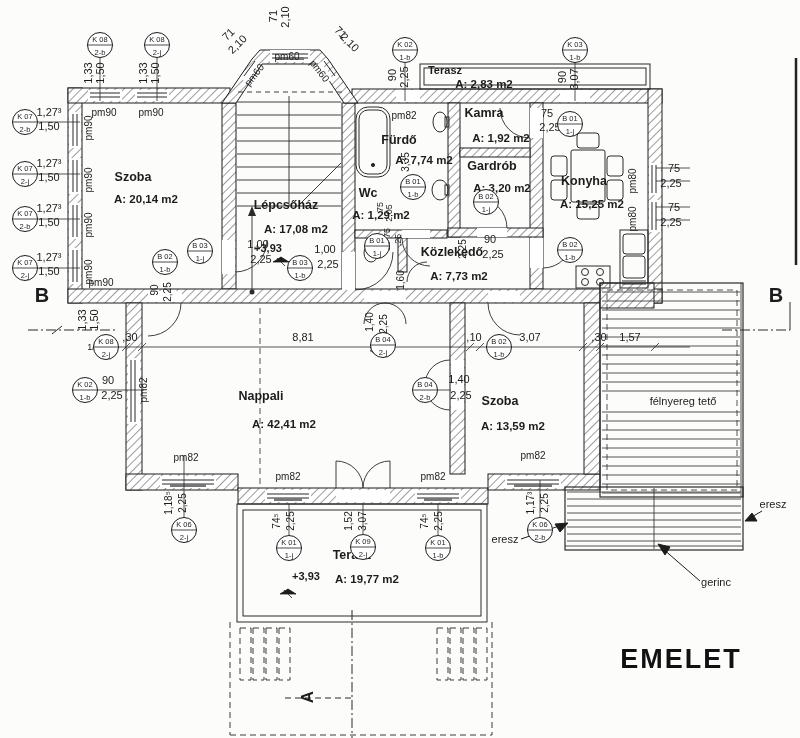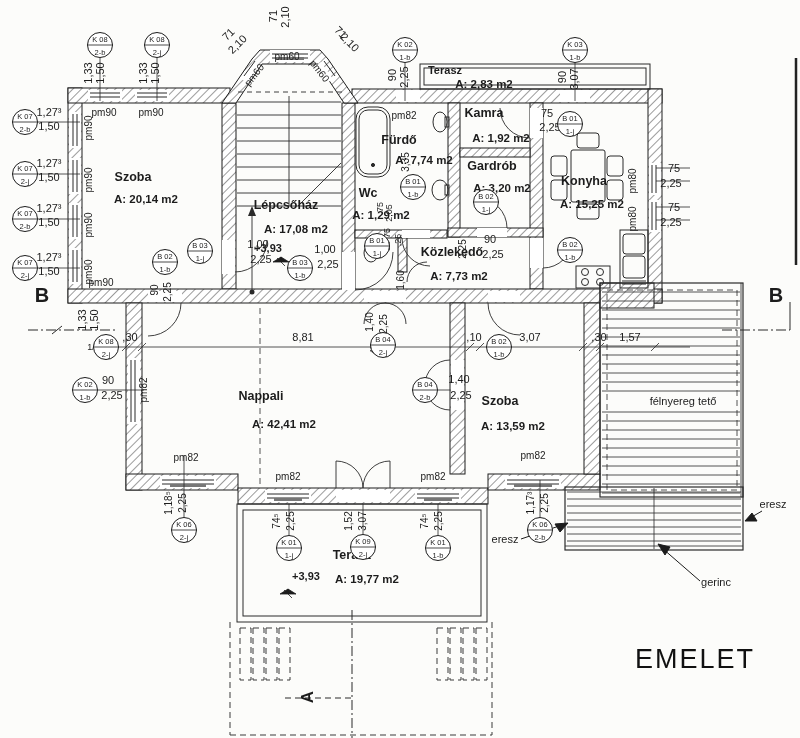--- a/index.html
+++ b/index.html
@@ -1,21 +1,21 @@
 <!DOCTYPE html>
 <html><head>
 <meta charset="utf-8">
 <style>
   html,body{margin:0;padding:0;background:#e8e8e6;}
   #page{position:relative;width:800px;height:738px;background:#fcfcfa;overflow:hidden;
         font-family:"Liberation Sans",sans-serif;color:#1c1c1c;}
   #plan{position:absolute;left:0;top:0;}
   #plan text{font-family:"Liberation Sans",sans-serif;fill:#1c1c1c;}
-  #title{position:absolute;left:620px;top:644px;width:150px;text-align:center;
-         font-size:27px;font-weight:normal;letter-spacing:2px;color:#111;}
+  #title{position:absolute;left:606px;top:644px;width:150px;text-align:center;
+         font-size:27px;font-weight:bold;letter-spacing:2px;color:#111;}
 </style>
 </head>
 <body>
 
 <div id="page">
   <svg id="plan" width="800" height="738" viewBox="0 0 800 738">
     <defs>
       <pattern id="hatch" patternUnits="userSpaceOnUse" width="6" height="6" patternTransform="rotate(45)">
         <rect width="6" height="6" fill="#ffffff"></rect>
         <line x1="0" y1="0" x2="0" y2="6" stroke="#4a4a4a" stroke-width="1.1"></line>

